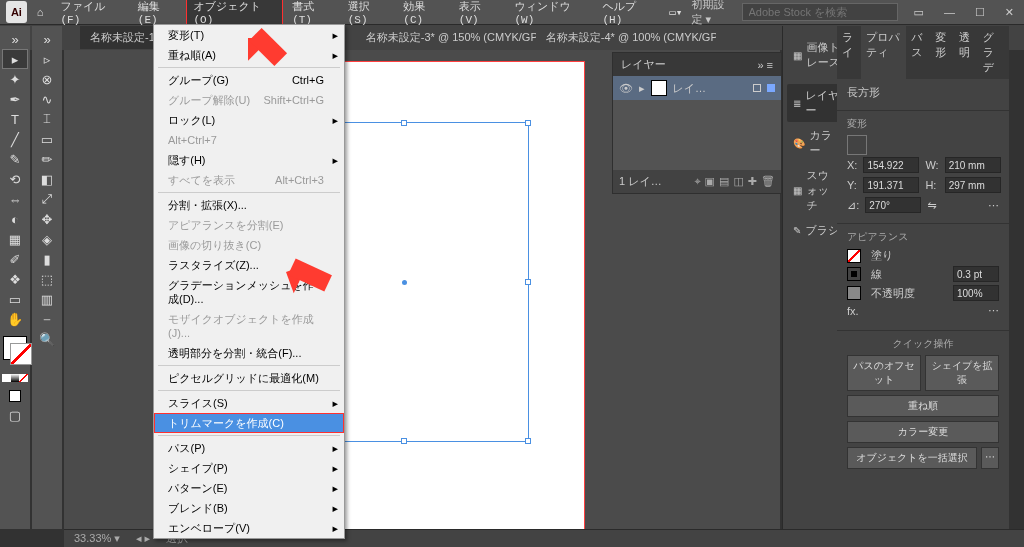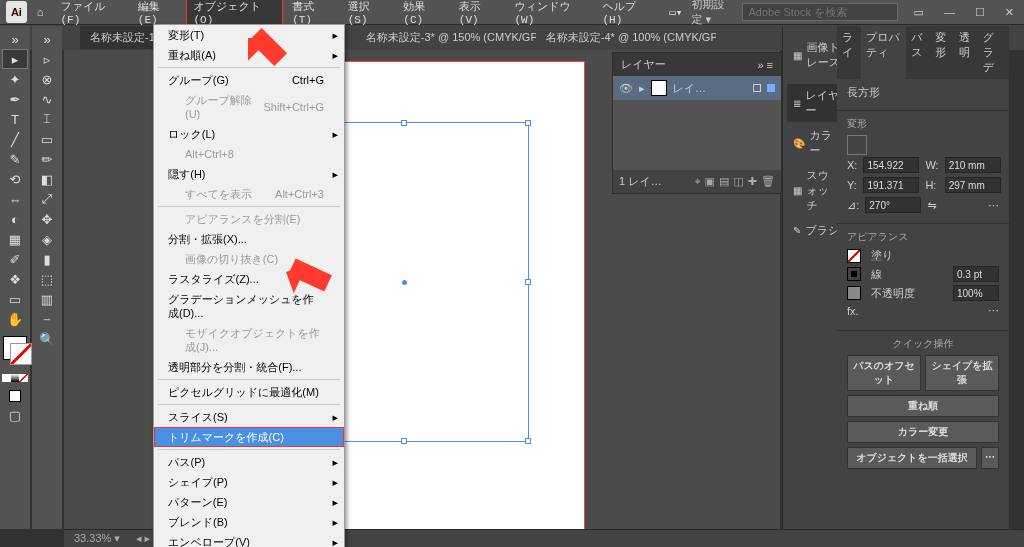--- a/index.html
+++ b/index.html
@@ -29,21 +29,21 @@
 .tool.sel { background: #3a3a3a; outline: 1px solid #777; }
 .swatch-big { width: 24px; height: 24px; background: #fff; border: 1px solid #000; margin-top: 6px; position: relative; }
 .swatch-big::after { content: ""; position: absolute; right: -6px; bottom: -6px; width: 20px; height: 20px; border: 1px solid #999; background: linear-gradient(135deg, transparent 45%, #ff0000 45%, #ff0000 55%, transparent 55%), #fff; }
 .colorbar { width: 26px; height: 8px; display: flex; margin-top: 12px; }
 .colorbar span { flex: 1; }
 .mini { width: 12px; height: 12px; background: #fff; border: 1px solid #000; display: inline-block; }
 
 
 .dropdown { position: absolute; left: 153px; top: 24px; width: 192px; background: #f0f0f0; color: #000; border: 1px solid #999; box-shadow: 2px 2px 4px rgba(0,0,0,.4); z-index: 100; }
 .dropdown .ditem { padding: 3px 20px 3px 14px; display: flex; justify-content: space-between; align-items: center; font-size: 11px; line-height: 14px; position: relative; }
-.dropdown .ditem.dis { color: #9a9a9a; margin-left: 17px; }
+.dropdown .ditem.dis { color: #9a9a9a; }
 .dropdown .ditem.hl { background: #4a90e2; color: #fff; outline: 1px solid #ff3030; outline-offset: -1px; }
 .dropdown .sep { height: 1px; background: #ccc; margin: 2px 4px; }
 .dropdown .arrow { position: absolute; right: 6px; }
 
 
 .callout { position: absolute; width: 0; height: 0; z-index: 200; }
 .callout .tri { width: 0; height: 0; border: 16px solid transparent; }
 .callout .stem { background: #ff3b30; position: absolute; }
 
 
@@ -69,21 +69,21 @@
 
 .props { position: absolute; right: 15px; top: 26px; width: 172px; bottom: 18px; background: #434343; color: #ccc; padding: 0; }
 .props .tabs { display: flex; background: #383838; font-size: 10px; }
 .props .tabs span { padding: 4px 5px; }
 .props .tabs span.on { background: #434343; }
 .props .section { padding: 6px 10px 10px; border-bottom: 1px solid #333; }
 .props .lbl { color: #aaa; font-size: 10px; margin-bottom: 4px; }
 .props .grid2 { display: grid; grid-template-columns: auto 1fr auto 1fr; gap: 4px 6px; align-items: center; font-size: 10px; }
 .props .inp { background: #323232; border: 1px solid #262626; color: #ddd; padding: 1px 3px; width: 56px; height: 16px; font-size: 10px; }
 .props .btnrow { display: flex; gap: 4px; margin-top: 4px; }
-.props .pbtn { flex: 1; background: #5a5a5a; border: 1px solid #333; color: #ddd; text-align: center; padding: 3px 2px; font-size: 10px; font-weight: bold; }
+.props .pbtn { flex: 1; background: #5a5a5a; border: 1px solid #333; color: #ddd; text-align: center; padding: 3px 2px; font-size: 10px; }
 .props .swline { display: flex; align-items: center; gap: 10px; margin: 3px 0; font-size: 10px; }
 .props .swline .sq { width: 14px; height: 14px; border: 1px solid #000; }
 
 .statusbar { position: absolute; left: 64px; right: 0; bottom: 0; height: 18px; background: #434343; color: #aaa; display: flex; align-items: center; padding: 0 10px; gap: 16px; font-size: 10px; border-top: 1px solid #2a2a2a;}
 </style>
 </head>
 <body>
 
 <div class="menubar">
   <div class="logo">Ai</div>
@@ -206,36 +206,36 @@
     </div>
     <div class="ditem dis">
       <span>グループ解除(U)</span>
       <span>Shift+Ctrl+G</span>
     </div>
     <div class="ditem">
       <span>ロック(L)</span>
       <span class="arrow">▸</span>
     </div>
     <div class="ditem dis">
-      <span>Alt+Ctrl+8</span>
+      <span>Alt+Ctrl+7</span>
     </div>
     <div class="ditem">
       <span>隠す(H)</span>
       <span class="arrow">▸</span>
     </div>
     <div class="ditem dis">
       <span>すべてを表示</span>
       <span>Alt+Ctrl+3</span>
     </div>
     <div class="sep"></div>
+    <div class="ditem">
+      <span>分割・拡張(X)...</span>
+    </div>
     <div class="ditem dis">
       <span>アピアランスを分割(E)</span>
-    </div>
-    <div class="ditem">
-      <span>分割・拡張(X)...</span>
     </div>
     <div class="ditem dis">
       <span>画像の切り抜き(C)</span>
     </div>
     <div class="ditem">
       <span>ラスタライズ(Z)...</span>
     </div>
     <div class="ditem">
       <span>グラデーションメッシュを作成(D)...</span>
     </div>

